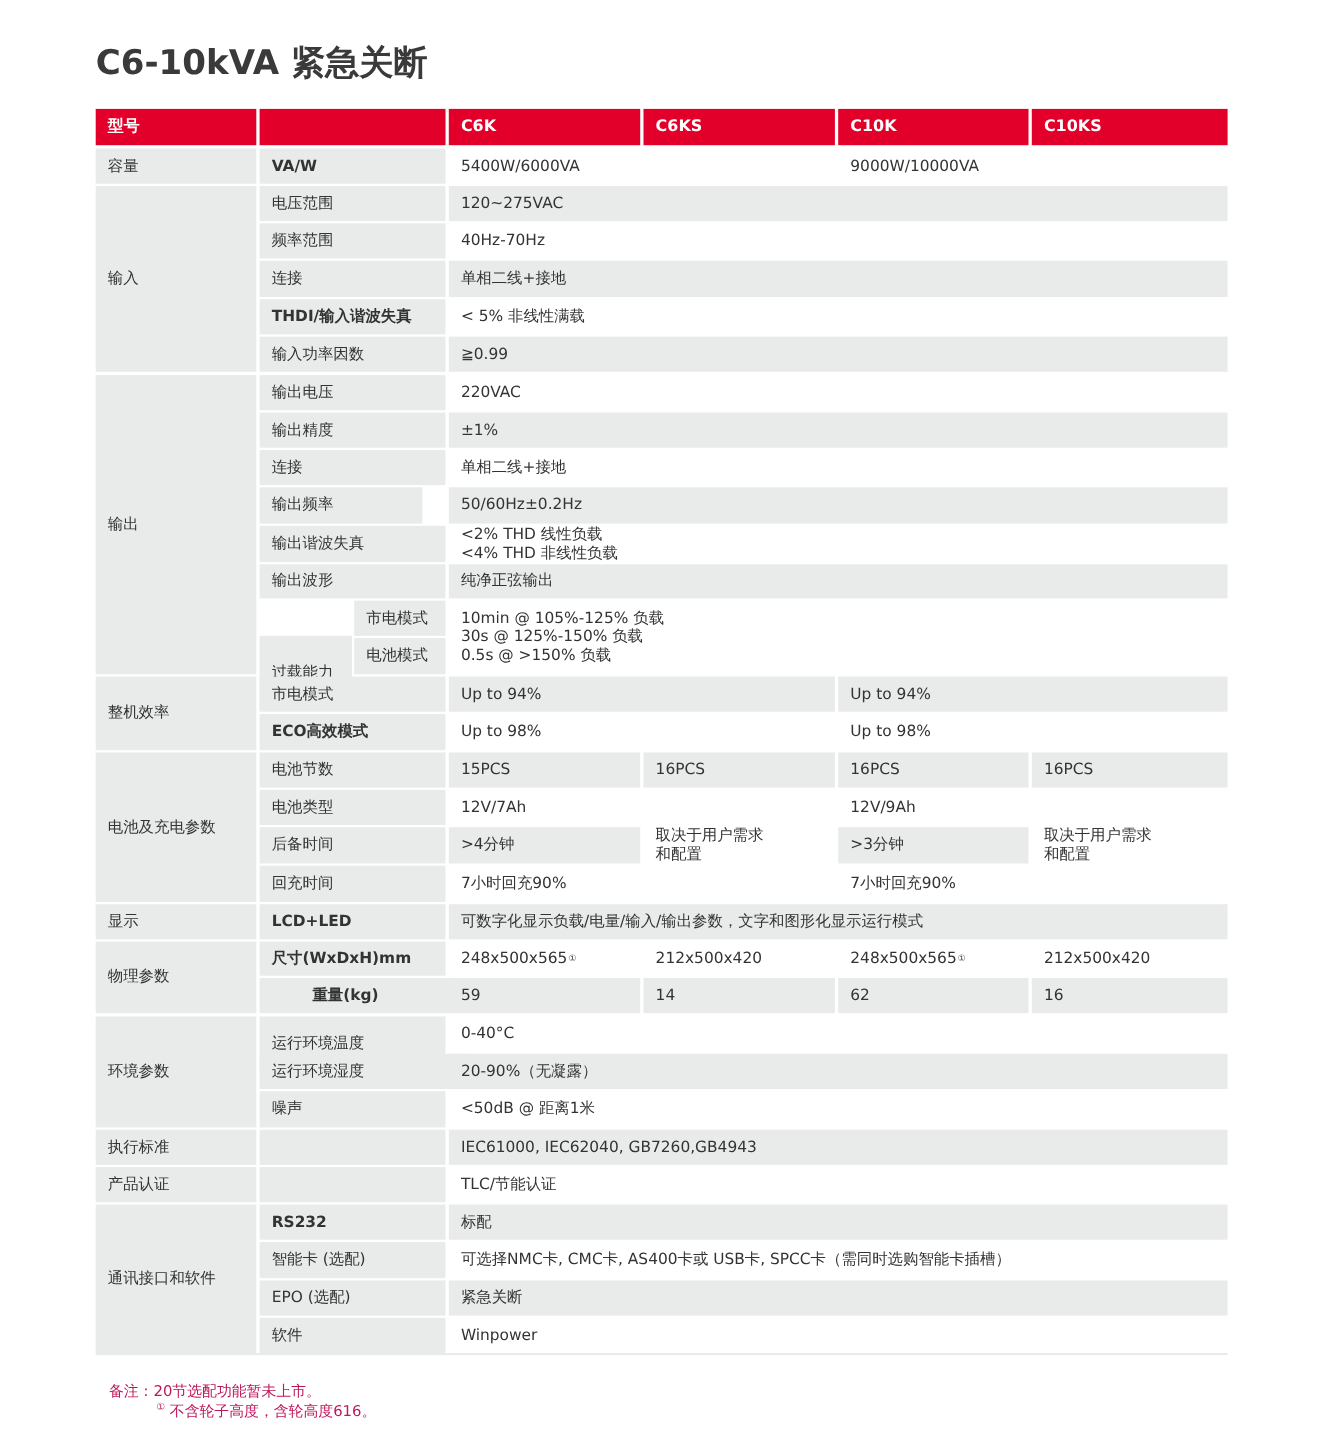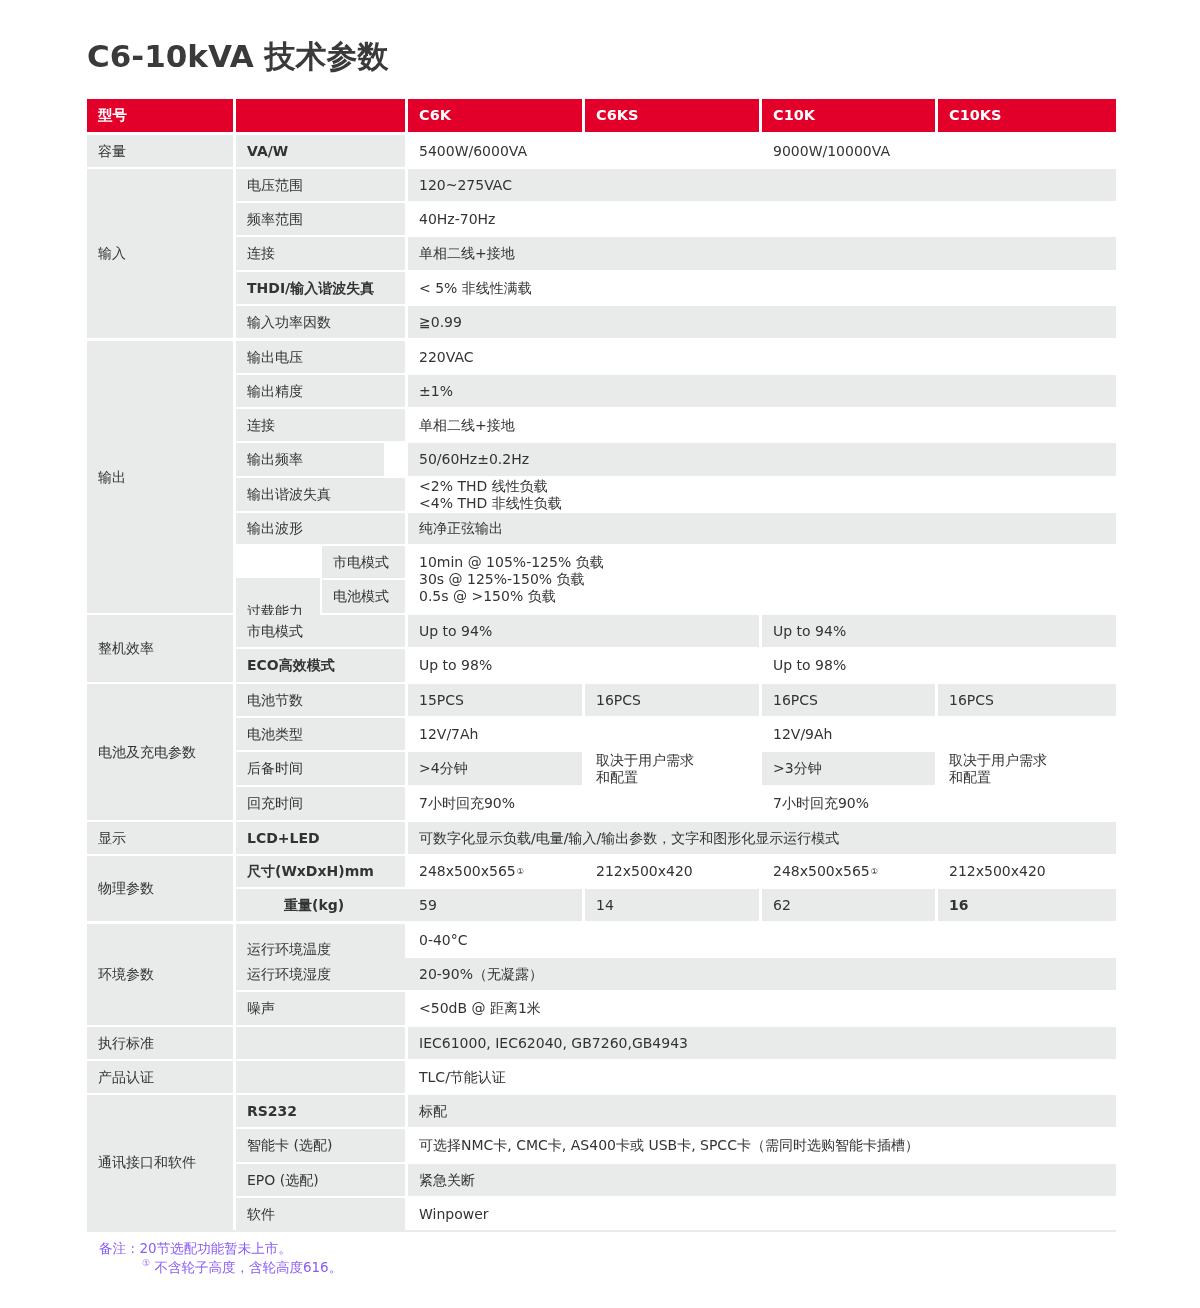--- a/index.html
+++ b/index.html
@@ -5,27 +5,27 @@
   * { box-sizing: border-box; margin: 0; padding: 0; }
   html, body { width: 1200px; height: 1308px; background: #ffffff; }
   body { position: relative; font-family: "DejaVu Sans", "Liberation Sans", sans-serif; color: #333333; overflow: hidden; }
   .title { position: absolute; left: 87px; top: 36px; font-size: 31px; font-weight: bold; color: #3a3a3a; letter-spacing: 0px; }
   .c { position: absolute; display: flex; align-items: center; padding-left: 11px; font-size: 14px; line-height: 17px; white-space: pre-line; }
   .hd { background: #e2002a; color: #ffffff; font-weight: bold; font-size: 14.5px; }
   .g { background: #e9ebea; }
   .w { background: #ffffff; }
   .b { font-weight: bold; }
   .sup { font-size: 8px; vertical-align: super; margin-left: 1px; }
-  .note { position: absolute; left: 99px; font-size: 13.5px; color: #8b5cf6; }
+  .note { position: absolute; left: 99px; font-size: 13.5px; color: #be185d; margin-top: 16px; }
   .bottomline { position: absolute; left: 87px; top: 1230px; width: 1029px; height: 2px; background: #e9ebea; }
 </style>
 </head>
 <body>
 
-<div class="title">C6-10kVA 技术参数</div>
+<div class="title">C6-10kVA 紧急关断</div>
 
 <div class="c hd" style="left:87px;top:99px;width:146px;height:33px;">型号</div>
 <div class="c hd" style="left:236px;top:99px;width:169px;height:33px;"></div>
 <div class="c hd" style="left:408px;top:99px;width:174px;height:33px;">C6K</div>
 <div class="c hd" style="left:585px;top:99px;width:174px;height:33px;">C6KS</div>
 <div class="c hd" style="left:762px;top:99px;width:173px;height:33px;">C10K</div>
 <div class="c hd" style="left:938px;top:99px;width:178px;height:33px;">C10KS</div>
 
 <div class="c g" style="left:87px;top:135px;width:146px;height:32px;">容量</div>
 <div class="c g b" style="left:236px;top:135px;width:169px;height:32px;">VA/W</div>
@@ -105,21 +105,21 @@
 <div class="c g b" style="left:236px;top:856px;width:169px;height:31px;">尺寸(WxDxH)mm</div>
 <div class="c w" style="left:408px;top:856px;width:174px;height:31px;"><span>248x500x565</span><span class="sup">①</span></div>
 <div class="c w" style="left:585px;top:856px;width:174px;height:31px;">212x500x420</div>
 <div class="c w" style="left:762px;top:856px;width:173px;height:31px;"><span>248x500x565</span><span class="sup">①</span></div>
 <div class="c w" style="left:938px;top:856px;width:178px;height:31px;">212x500x420</div>
 
 <div class="c g b" style="left:236px;top:889px;width:175px;height:32px;padding-left:48px;">重量(kg)</div>
 <div class="c g" style="left:408px;top:889px;width:174px;height:32px;">59</div>
 <div class="c g" style="left:585px;top:889px;width:174px;height:32px;">14</div>
 <div class="c g" style="left:762px;top:889px;width:173px;height:32px;">62</div>
-<div class="c g" style="left:938px;top:889px;width:178px;height:32px;font-weight:bold;">16</div>
+<div class="c g" style="left:938px;top:889px;width:178px;height:32px;">16</div>
 
 <div class="c g" style="left:87px;top:924px;width:146px;height:101px;">环境参数</div>
 <div class="c g" style="left:236px;top:924px;width:169px;height:50px;">运行环境温度</div>
 <div class="c w" style="left:408px;top:924px;width:708px;height:32px;">0-40°C</div>
 <div class="c g" style="left:236px;top:958px;width:188px;height:32px;">运行环境湿度</div>
 <div class="c g" style="left:408px;top:958px;width:708px;height:32px;">20-90%（无凝露）</div>
 <div class="c g" style="left:236px;top:992px;width:169px;height:33px;">噪声</div>
 <div class="c w" style="left:408px;top:992px;width:708px;height:33px;">&lt;50dB @ 距离1米</div>
 
 <div class="c g" style="left:87px;top:1027px;width:146px;height:32px;">执行标准</div>

